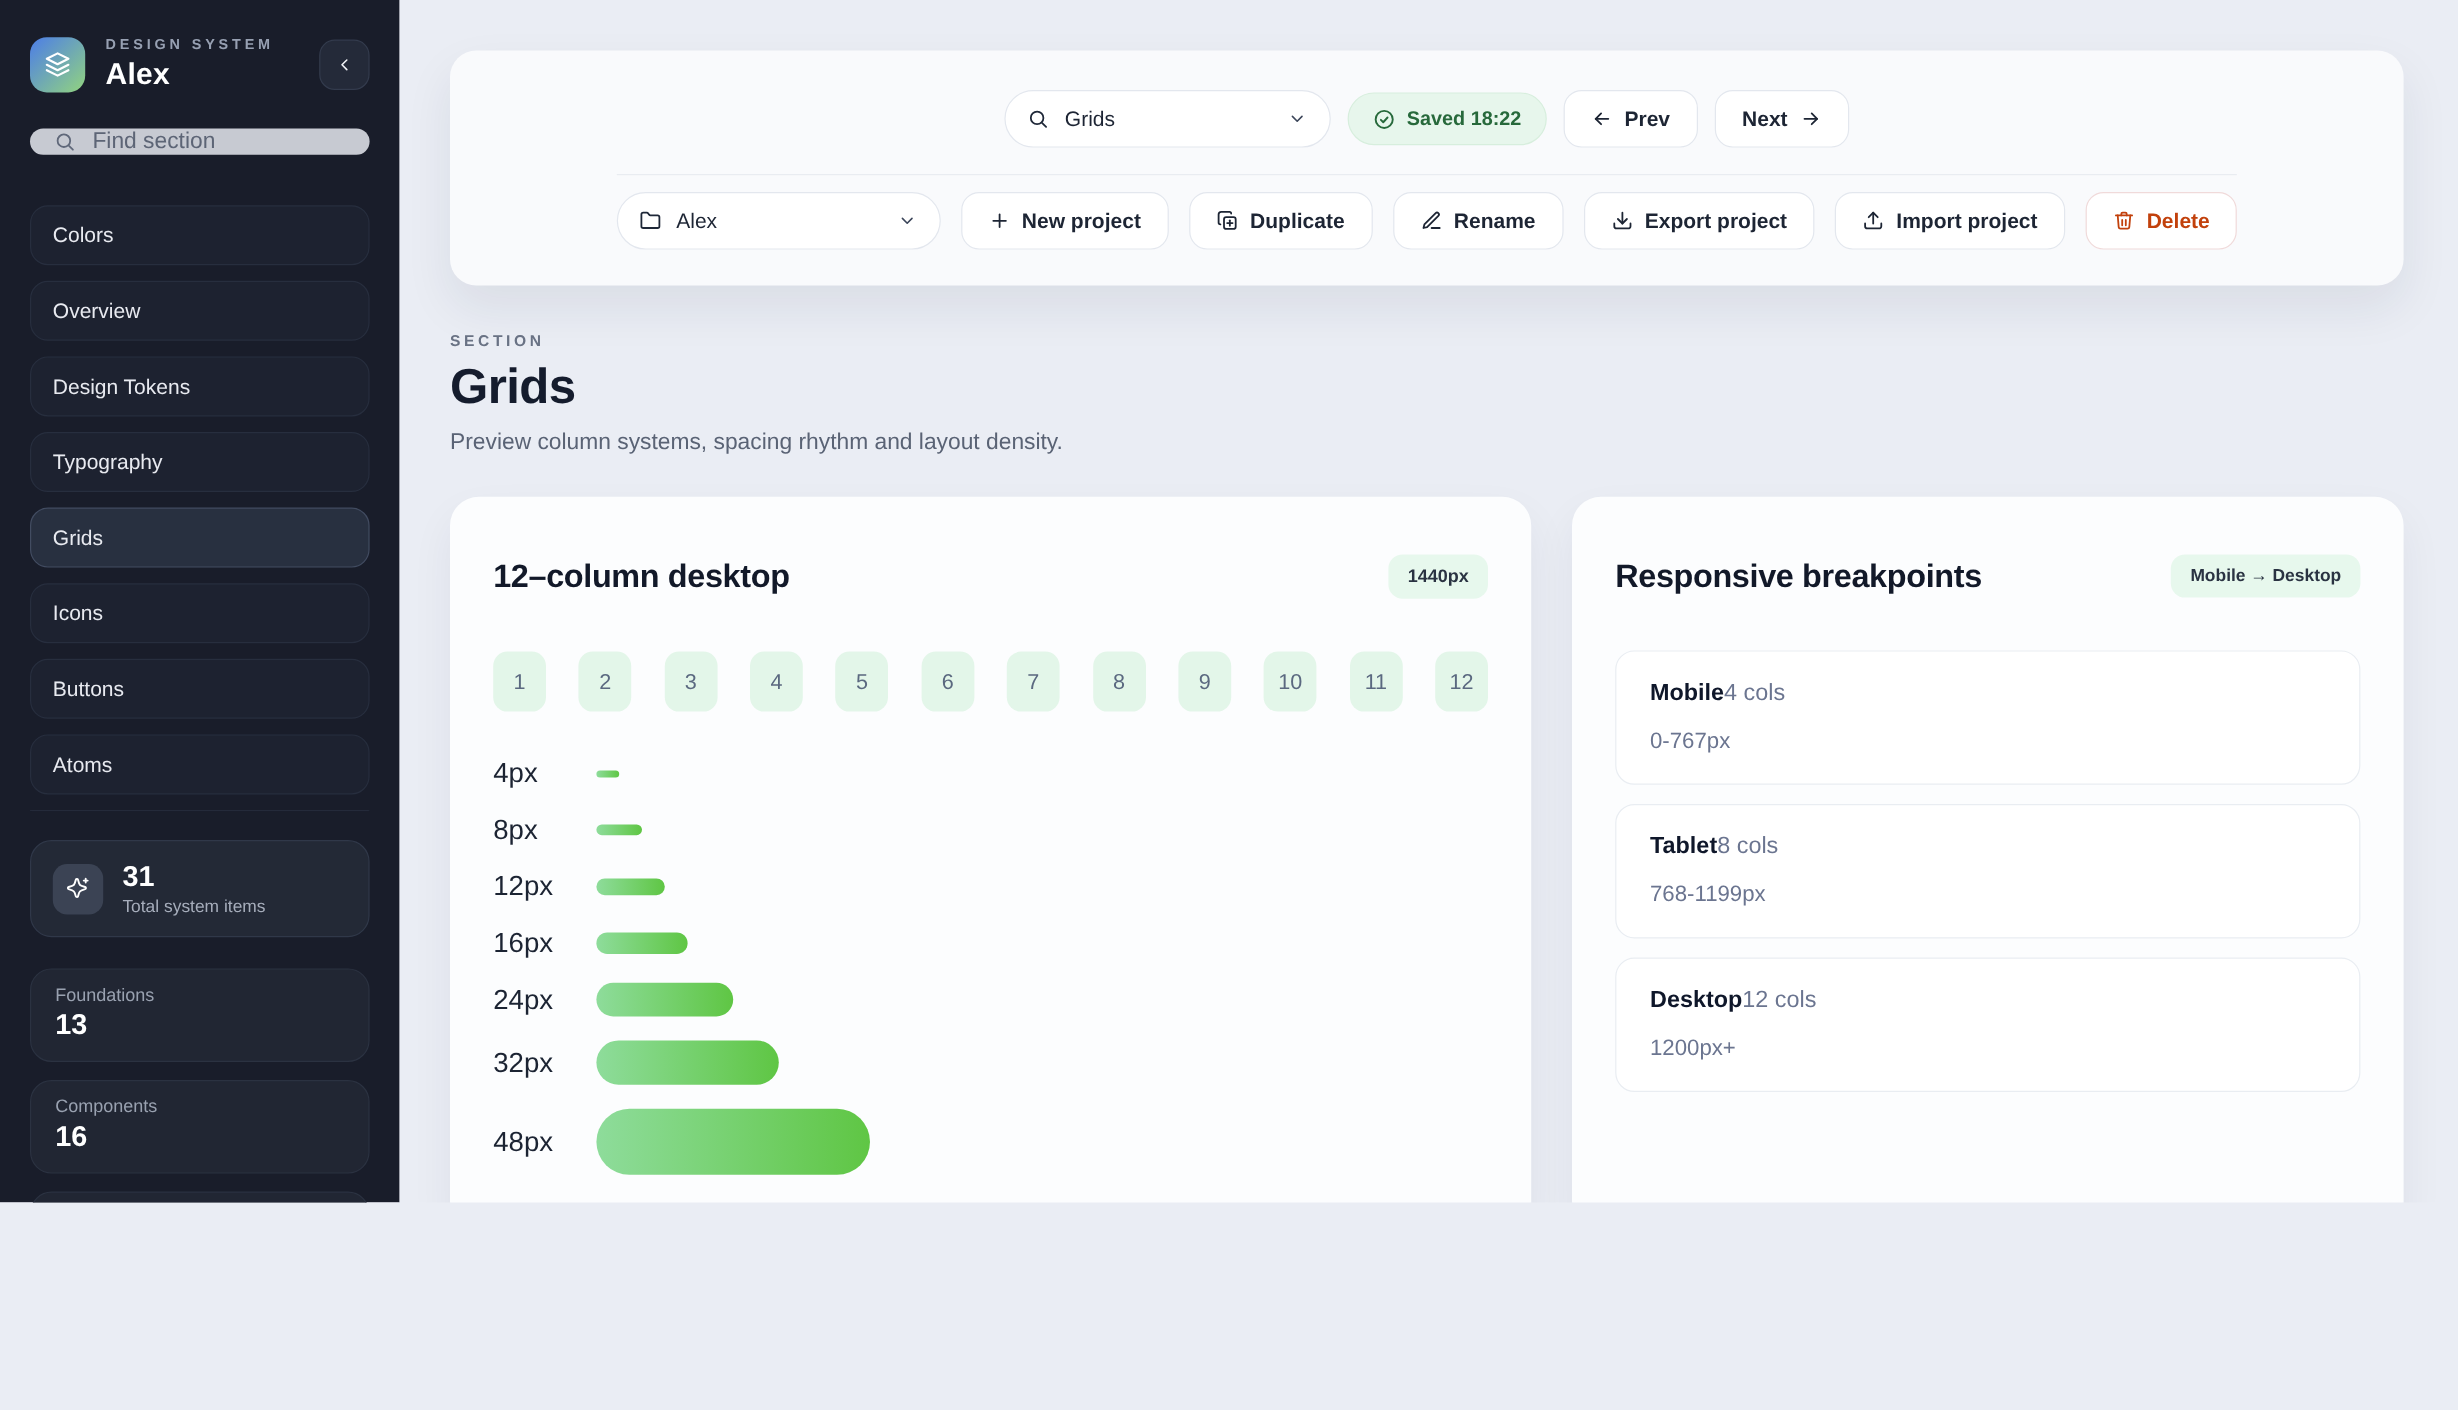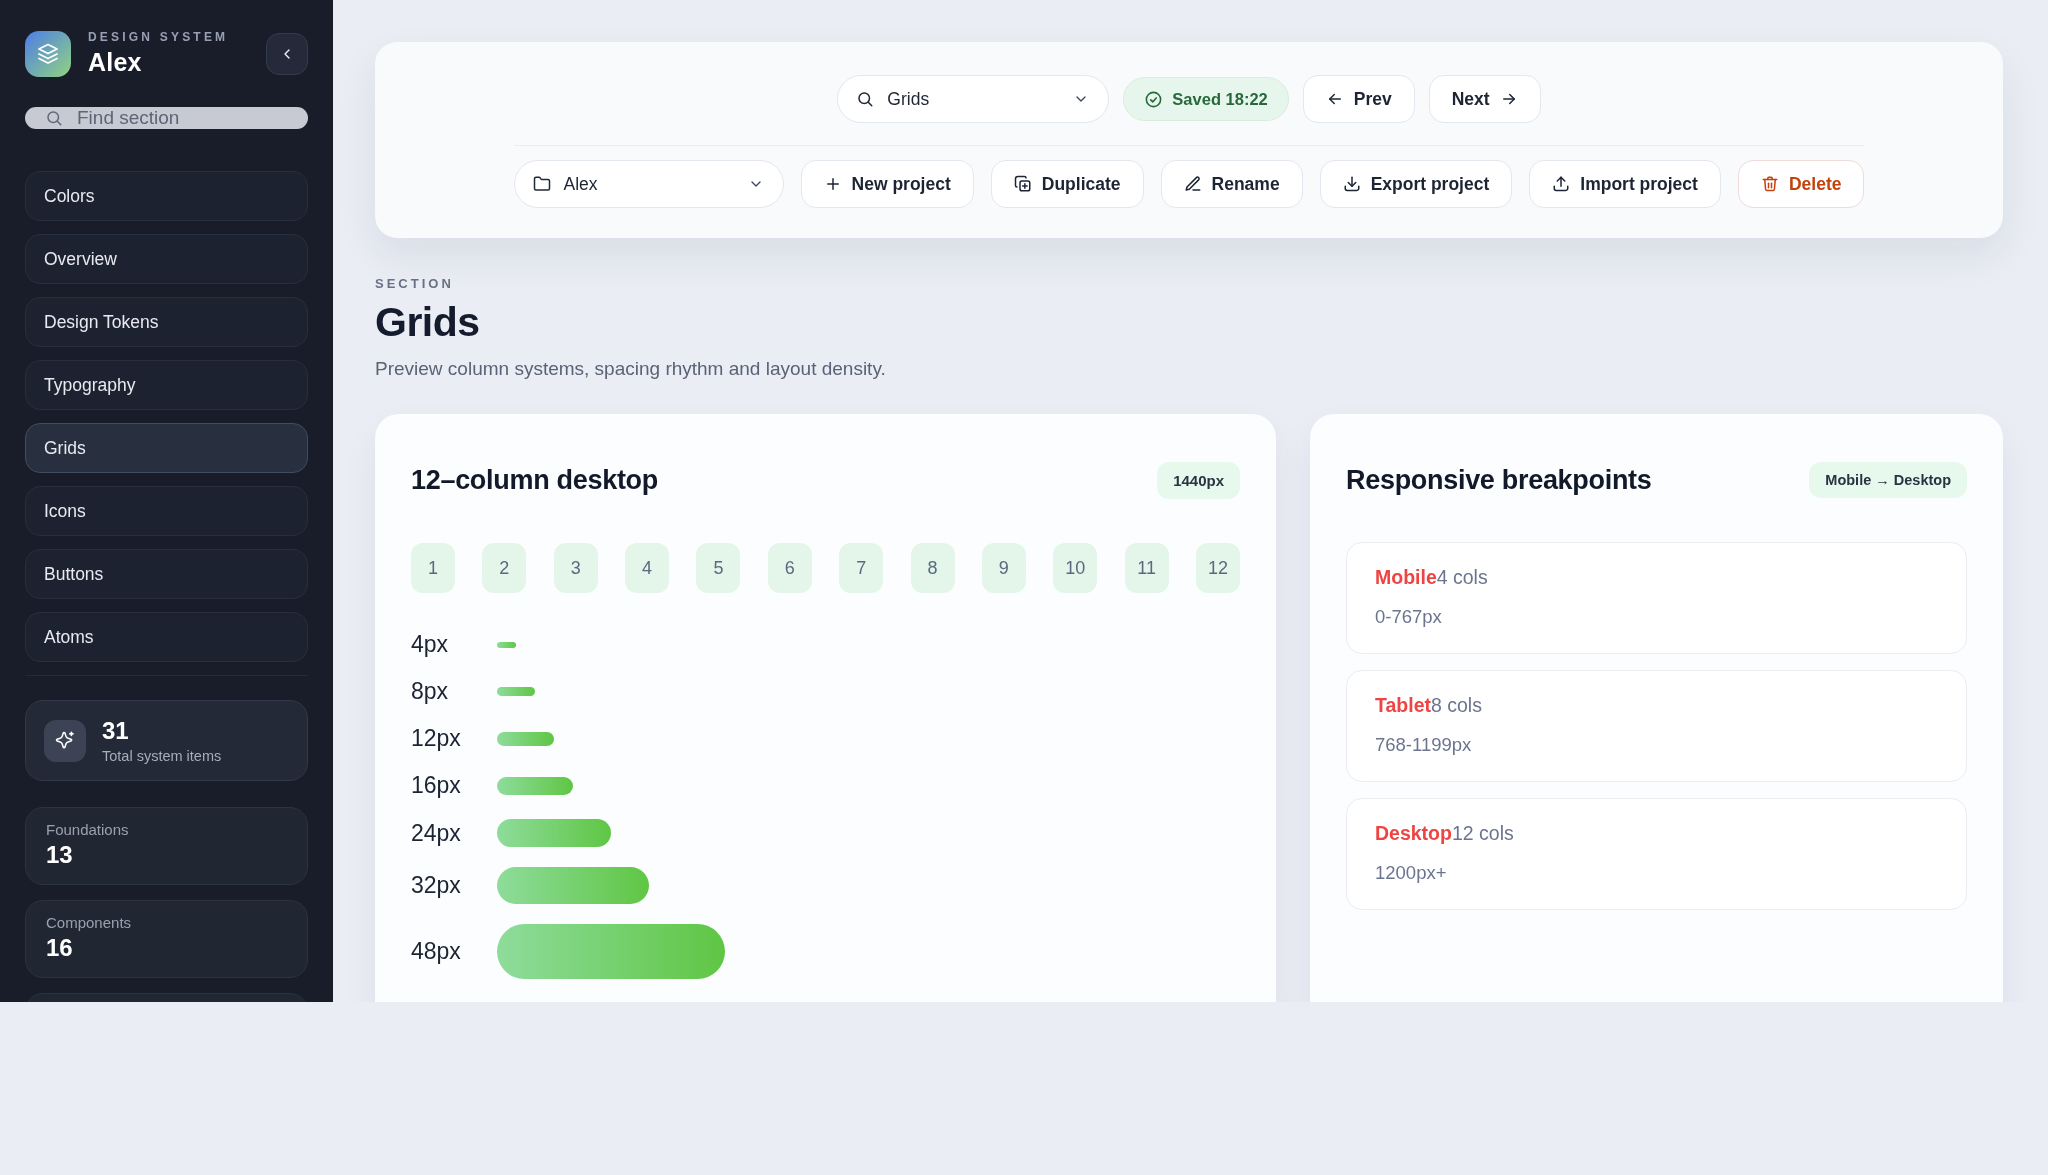--- a/index.html
+++ b/index.html
@@ -135,21 +135,21 @@
     display:flex; align-items:center; justify-content:center;
   }
 
   .bars { margin-top:38px; display:flex; flex-direction:column; gap:20px; }
   .space-row { display:flex; align-items:center; }
   .space-label { width:86px; flex:0 0 86px; font-size:23px; font-weight:500; color:#1c2433; }
   .space-bar { border-radius:999px; background:linear-gradient(90deg, var(--bar-from,#8edc9b), var(--bar-to,#5fc644)); }
 
   .bps { margin-top:44px; display:flex; flex-direction:column; gap:16px; }
   .bp-row { border:1px solid #e9edf2; background:#fff; border-radius:16px; padding:23px 28px 25px; }
-  .bp-name { font-size:19.5px; font-weight:700; color:#ef4444; }
+  .bp-name { font-size:19.5px; font-weight:700; color:#0f172a; }
   .bp-cols { font-size:19.5px; color:#6b7590; }
   .bp-range { margin-top:17px; font-size:18.5px; color:#6b7590; }
 
   .ic { display:inline-flex; }
   .ic svg { width:100%; height:100%; display:block; }
 </style>
 </head>
 <body>
 
 <div class="app">

